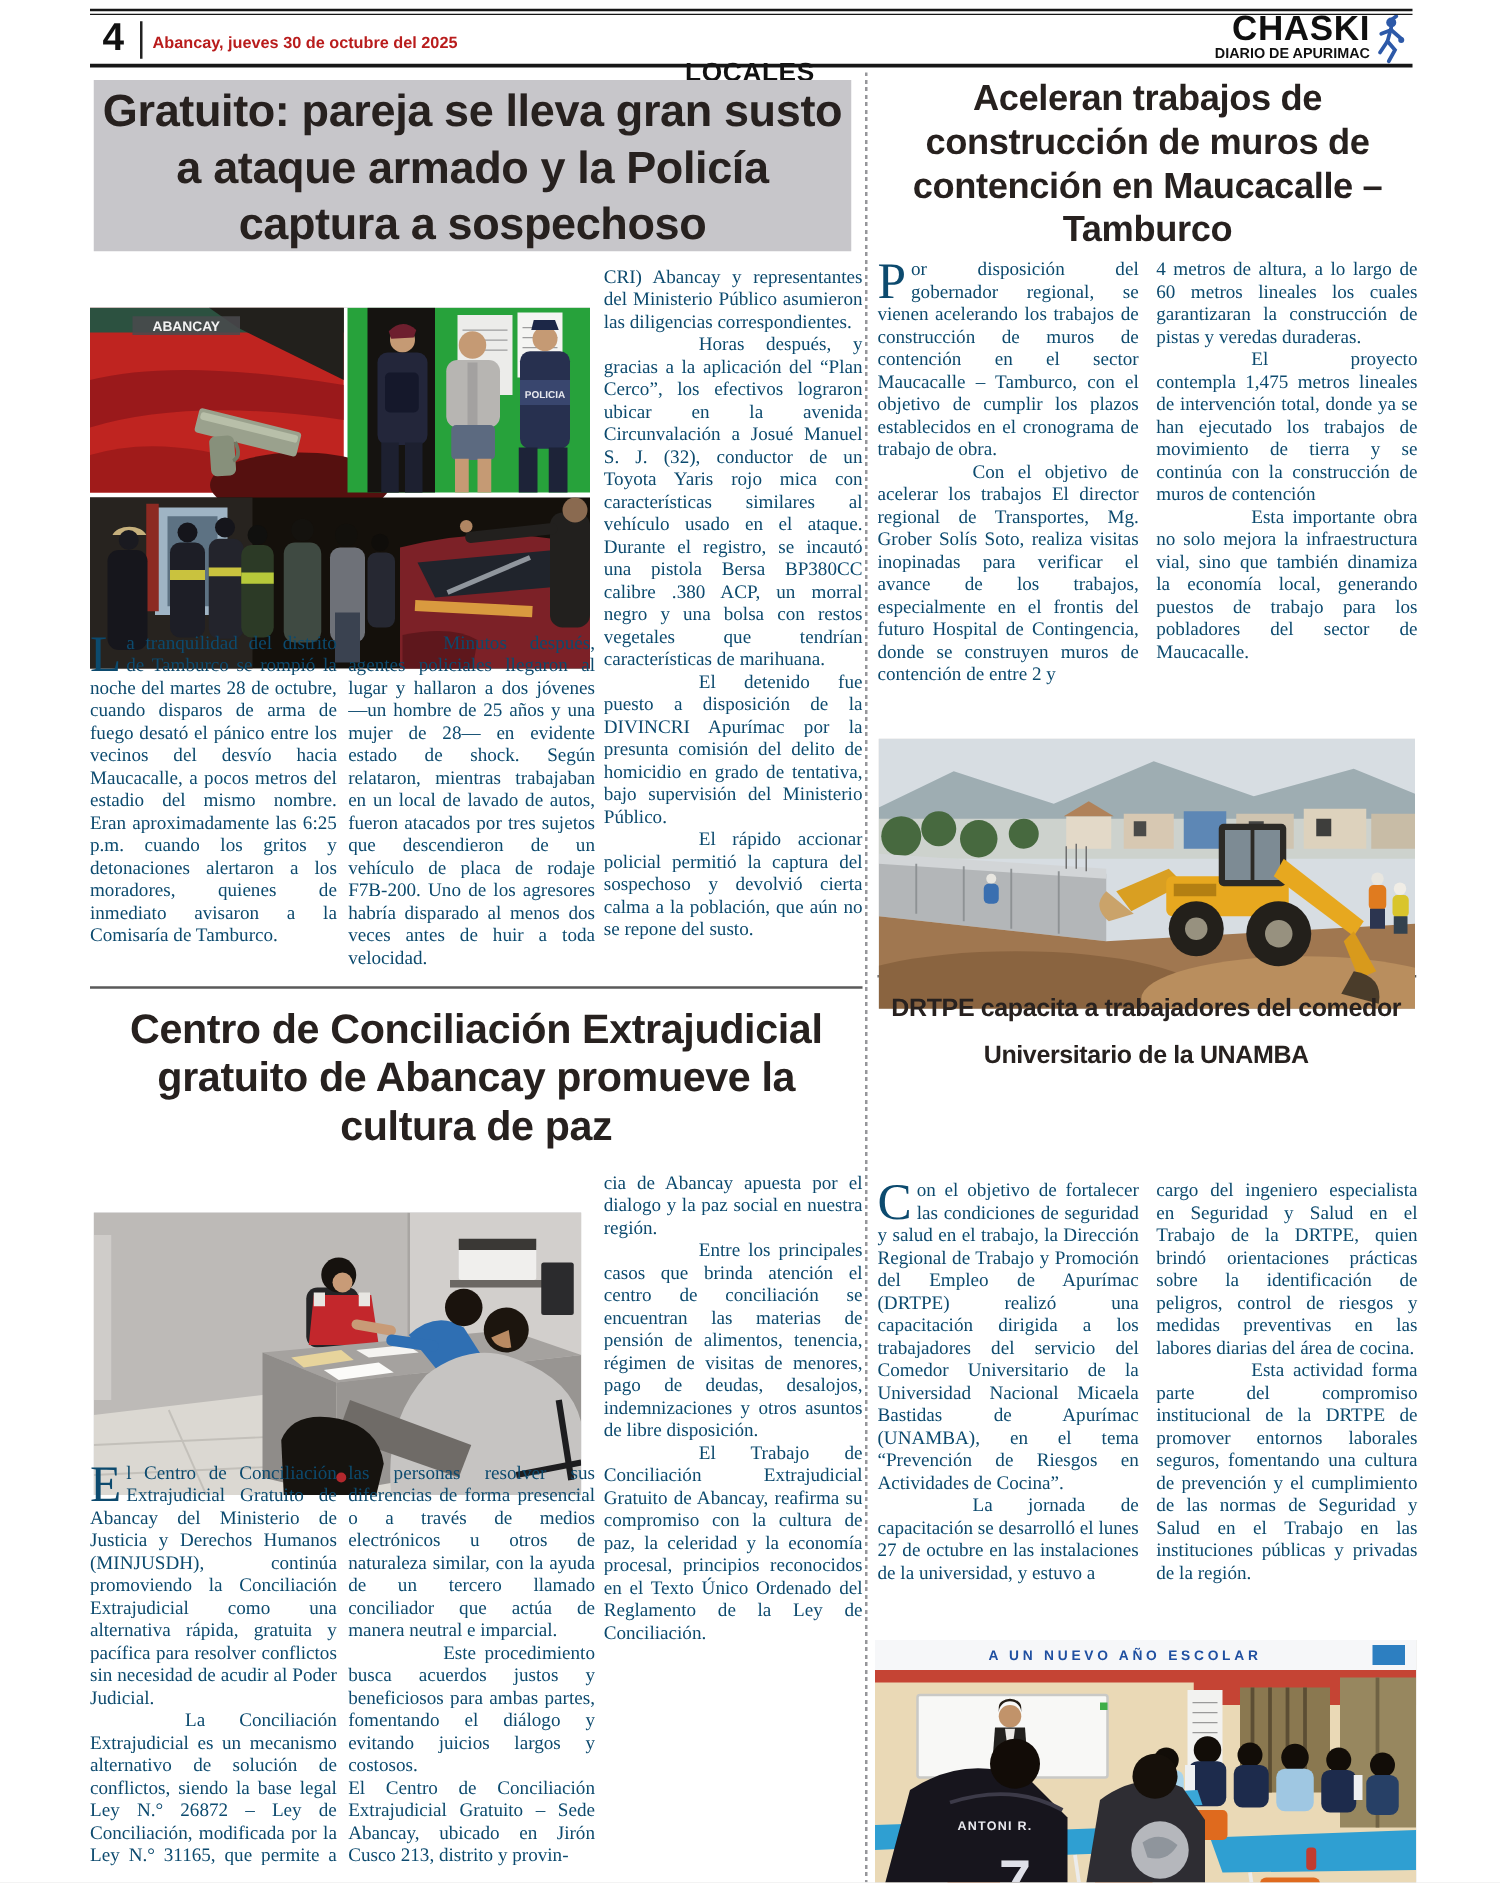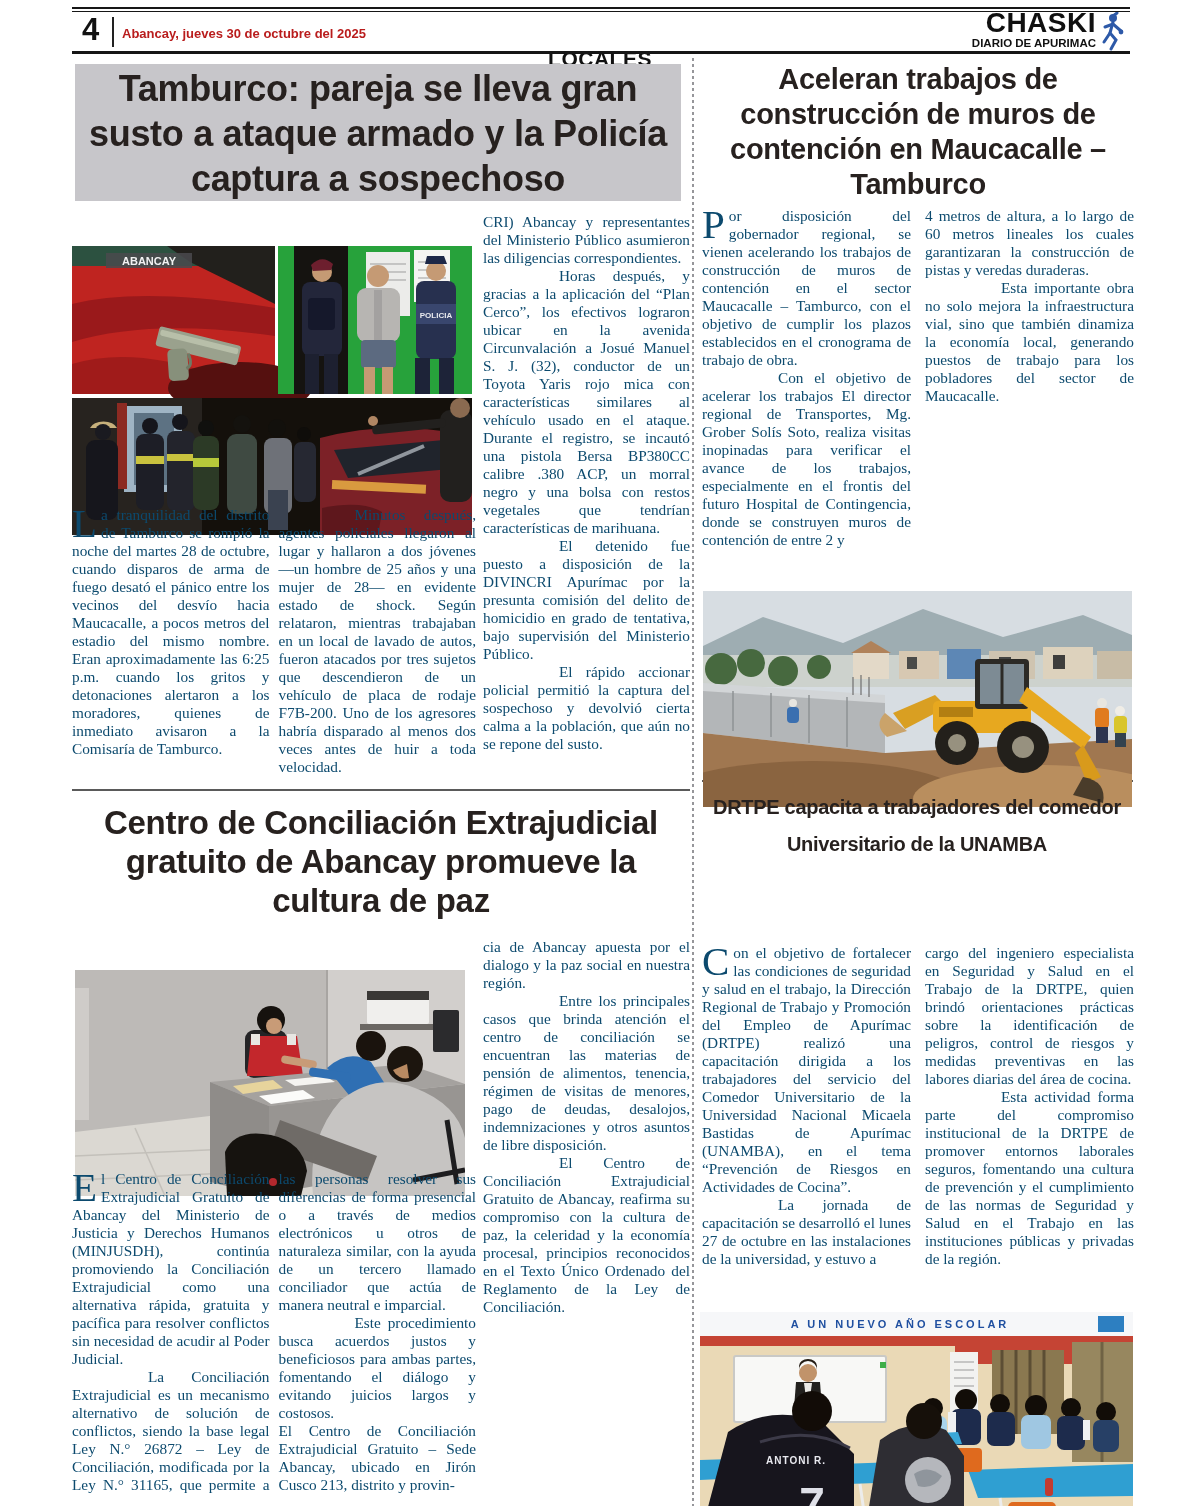--- a/index.html
+++ b/index.html
@@ -63,21 +63,21 @@
       <circle cx="13" cy="6" r="4" fill="#2d59a8"></circle>
       <circle cx="21" cy="20" r="2.4" fill="#2d59a8"></circle>
     </svg>
   </div>
   <div class="rule" style="left:72px;right:70px;top:51px;height:3px;"></div>
 
   <div id="vdiv"></div>
   <div class="hdiv" style="left:72px;top:789px;width:618px;"></div>
   <div class="hdiv" style="left:702px;top:780px;width:431px;"></div>
 
-  <div id="a1-title" class="hl">Tamburco: pareja se lleva gran susto a ataque armado y la Policía captura a sospechoso</div>
+  <div id="a1-title" class="hl">Gratuito: pareja se lleva gran susto a ataque armado y la Policía captura a sospechoso</div>
 
   <div class="ph" style="left:72px;top:215px;width:400px;height:289px;">
     <svg viewBox="0 0 400 289" width="400" height="289">
       <rect width="400" height="289" fill="#ffffff"></rect>
       <g>
         <rect width="203" height="148" fill="#bf2420"></rect>
         <rect width="203" height="20" fill="#2c5140"></rect>
         <polygon points="95,0 203,0 203,58 118,16" fill="#22201c"></polygon>
         <path d="M0,58 Q70,40 203,62 L203,90 Q80,72 0,96 Z" fill="#8e1519" opacity=".75"></path>
         <path d="M0,118 Q60,100 140,128 L140,148 L0,148 Z" fill="#a01b1a"></path>
@@ -177,20 +177,21 @@
 
   <div id="a2-title" class="hl">Aceleran trabajos de construcción de muros de contención en Maucacalle – Tamburco</div>
 
   <div class="colbox bod flexcols" style="left:702px;top:207px;width:432px;height:347px;">
     <div>
       <p><span class="dropcap">P</span><span>or disposición del gobernador regional, se vienen acelerando los trabajos de construcción de muros de contención en el sector Maucacalle – Tamburco, con el objetivo de cumplir los plazos establecidos en el cronograma de trabajo de obra.</span></p>
       <p class="ind">Con el objetivo de acelerar los trabajos El director regional de Transportes, Mg. Grober Solís Soto, realiza visitas inopinadas para verificar el avance de los trabajos, especialmente en el frontis del futuro Hospital de Contingencia, donde se construyen muros de contención de entre 2 y</p>
     </div>
     <div>
       <p>4 metros de altura, a lo largo de 60 metros lineales los cuales garantizaran la construcción de pistas y veredas duraderas.</p>
+      <p class="ind">El proyecto contempla 1,475 metros lineales de intervención total, donde ya se han ejecutado los trabajos de movimiento de tierra y se continúa con la construcción de muros de contención</p>
       <p class="ind">Esta importante obra no solo mejora la infraestructura vial, sino que también dinamiza la economía local, generando puestos de trabajo para los pobladores del sector de Maucacalle.</p>
     </div>
   </div>
 
   <div class="ph" style="left:703px;top:560px;width:429px;height:216px;">
     <svg viewBox="0 0 429 216" width="429" height="216">
       <rect width="429" height="216" fill="#d7dde2"></rect>
       <path d="M0,55 L60,26 L140,52 L220,18 L300,46 L380,24 L429,44 L429,72 L0,72 Z" fill="#9eadb2"></path>
       <rect y="64" width="429" height="32" fill="#cdd2cd"></rect>
       <g>
@@ -302,21 +303,21 @@
       <g stroke="#1d1d1f" stroke-width="5">
         <line x1="372" y1="150" x2="382" y2="214"></line>
           <line x1="338" y1="210" x2="390" y2="200"></line>
       </g>
     </svg>
   </div>
 
   <div class="colbox bod" style="left:483px;top:938px;width:207px;height:568px;">
     <p>cia de Abancay apuesta por el dialogo y la paz social en nuestra región.</p>
     <p class="ind">Entre los principales casos que brinda atención el centro de conciliación se encuentran las materias de pensión de alimentos, tenencia, régimen de visitas de menores, pago de deudas, desalojos, indemnizaciones y otros asuntos de libre disposición.</p>
-    <p class="ind">El Centro de Conciliación Extrajudicial Gratuito de Abancay, reafirma su compromiso con la cultura de paz, la celeridad y la economía procesal, principios reconocidos en el Texto Único Ordenado del Reglamento de la Ley de Conciliación.</p>
+    <p class="ind">El Trabajo de Conciliación Extrajudicial Gratuito de Abancay, reafirma su compromiso con la cultura de paz, la celeridad y la economía procesal, principios reconocidos en el Texto Único Ordenado del Reglamento de la Ley de Conciliación.</p>
   </div>
 
   <div class="colbox bod cols2" style="left:72px;top:1170px;width:404px;height:336px;">
     <p><span class="dropcap">E</span><span>l Centro de Conciliación Extrajudicial Gratuito de Abancay del Ministerio de Justicia y Derechos Humanos (MINJUSDH), continúa promoviendo la Conciliación Extrajudicial como una alternativa rápida, gratuita y pacífica para resolver conflictos sin necesidad de acudir al Poder Judicial.</span></p>
     <p class="ind">La Conciliación Extrajudicial es un mecanismo alternativo de solución de conflictos, siendo la base legal Ley N.° 26872 – Ley de Conciliación, modificada por la Ley N.° 31165, que permite a las personas resolver sus diferencias de forma presencial o a través de medios electrónicos u otros de naturaleza similar, con la ayuda de un tercero llamado conciliador que actúa de manera neutral e imparcial.</p>
     <p class="ind">Este procedimiento busca acuerdos justos y beneficiosos para ambas partes, fomentando el diálogo y evitando juicios largos y costosos.</p>
     <p>El Centro de Conciliación Extrajudicial Gratuito – Sede Abancay, ubicado en Jirón Cusco 213, distrito y provin-</p>
   </div>
 
   <div id="a4-title" class="hl">DRTPE capacita a trabajadores del comedor Universitario de la UNAMBA</div>

